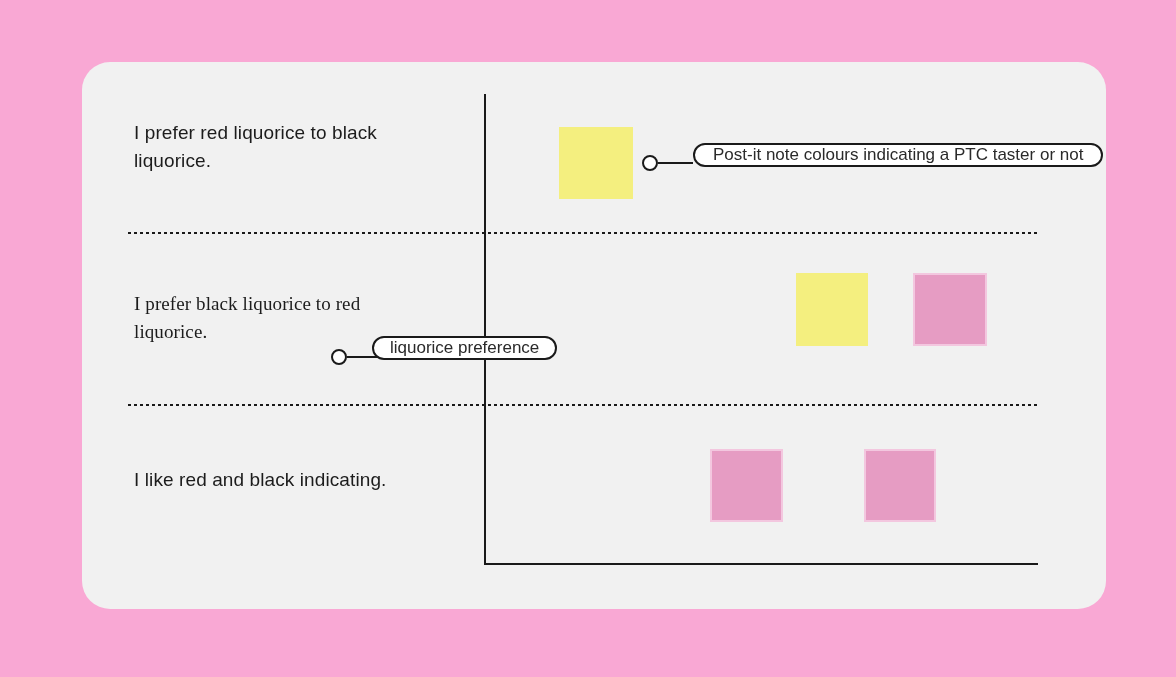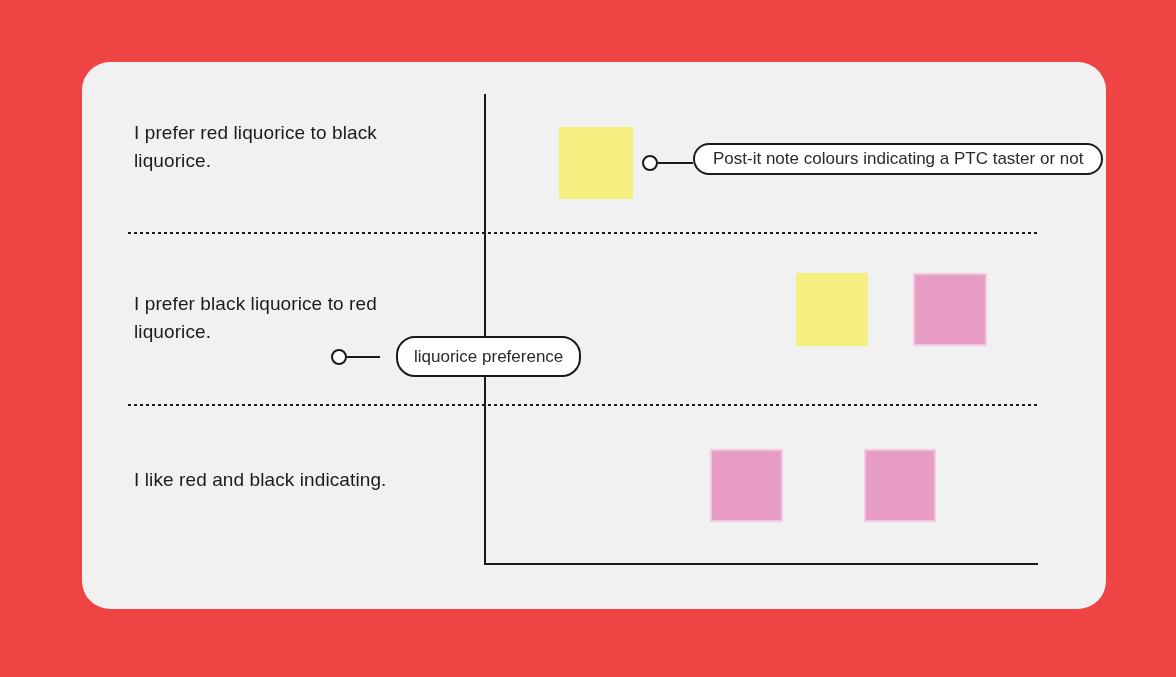--- a/index.html
+++ b/index.html
@@ -2,21 +2,21 @@
 <html><head>
 <meta charset="utf-8">
 <style>
   html, body {
     margin: 0; padding: 0;
     width: 1176px; height: 677px;
     background: #000000;
     overflow: hidden;
     font-family: "Liberation Sans", "DejaVu Sans", sans-serif;
   }
-  .stage { position: relative; width: 1176px; height: 677px; background: #ef4444; }
+  .stage { position: relative; width: 1176px; height: 677px; background: #f9a8d4; }
   .panel {
     position: absolute; left: 82px; top: 62px;
     width: 1024px; height: 547px;
     background: #f1f1f1;
     border-radius: 28px;
   }
   .vline {
     position: absolute; left: 402px; top: 32px;
     width: 2px; height: 471px; background: #1a1a1a;
   }
@@ -29,45 +29,45 @@
     background: repeating-linear-gradient(to right, #1a1a1a 0 3px, transparent 3px 6px);
   }
   .dotted.d1 { top: 170px; }
   .dotted.d2 { top: 342px; }
   .row-label {
     position: absolute; left: 52px;
     font-size: 19px; line-height: 28px;
     color: #1c1c1c; letter-spacing: 0.1px;
   }
   .row-label.r1 { top: 57px; }
-  .row-label.r2 { top: 228px; }
+  .row-label.r2 { top: 228px; font-family: Liberation Serif, serif; }
   .row-label.r3 { top: 404px; }
   .postit { position: absolute; box-sizing: border-box; }
   .postit.yellow { background: #f4ef7f; }
   .postit.pink   { background: #e69cc3; border: 2px solid #f3c7df; }
   .note-r1   { left: 477px; top: 65px;  width: 74px; height: 72px; }
   .note-r2a  { left: 714px; top: 211px; width: 72px; height: 73px; }
   .note-r2b  { left: 831px; top: 211px; width: 74px; height: 73px; }
   .note-r3a  { left: 628px; top: 387px; width: 73px; height: 73px; }
   .note-r3b  { left: 782px; top: 387px; width: 72px; height: 73px; }
   .callout-circle {
     position: absolute; box-sizing: border-box;
     width: 16px; height: 16px; border-radius: 50%;
     background: #ffffff; border: 2px solid #1a1a1a;
   }
   .callout-line { position: absolute; height: 2px; background: #1a1a1a; }
   .callout-bubble {
     position: absolute; box-sizing: border-box;
-    height: 32px; padding: 0 18px;
+    height: 24px; padding: 0 18px;
     display: inline-flex; align-items: center; justify-content: center;
     background: #ffffff; border: 2px solid #1a1a1a; border-radius: 21px;
     font-size: 17px; color: #2a2a2a; white-space: nowrap;
   }
   .bubble-top    { left: 611px; top: 81px; }
-  .bubble-middle { left: 314px; top: 274px; height: 41px; border-radius: 19px; padding: 0 16px; }
+  .bubble-middle { left: 290px; top: 274px; height: 24px; border-radius: 19px; padding: 0 16px; }
   .circle-top    { left: 560px; top: 93px; }
   .circle-middle { left: 249px; top: 287px; }
   .line-top      { left: 576px; top: 100px; width: 35px; }
   .line-middle   { left: 265px; top: 294px; width: 33px; }
 </style>
 </head>
 <body>
 
 <div class="stage">
   <div class="panel">

